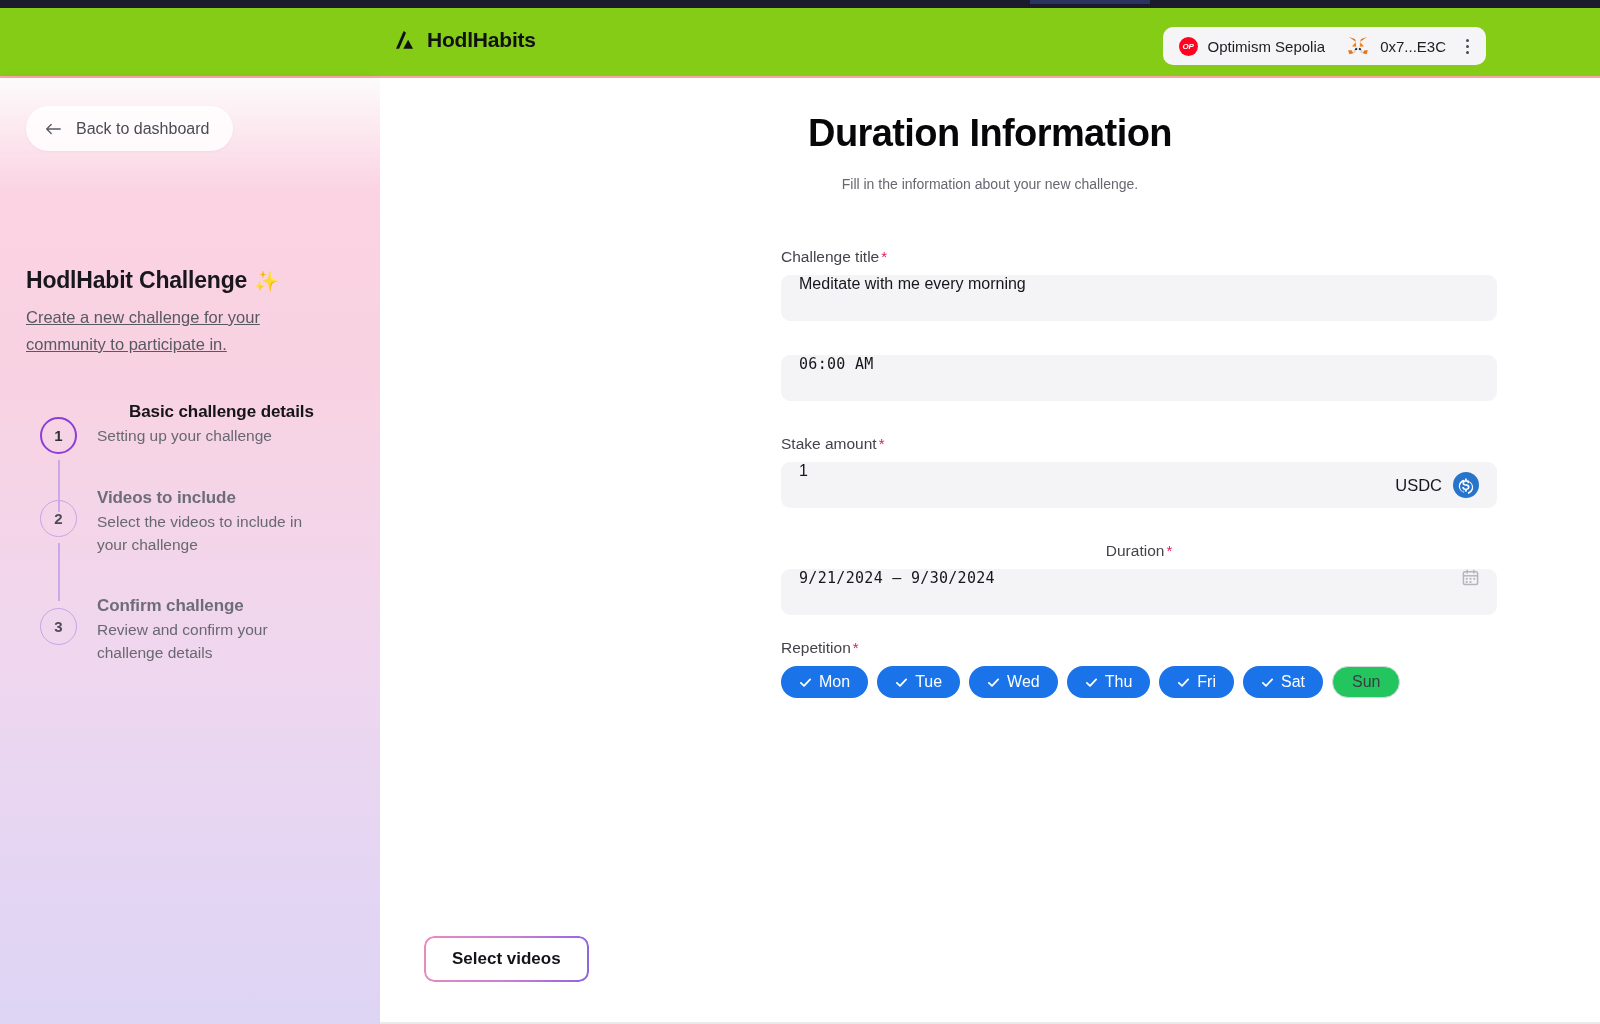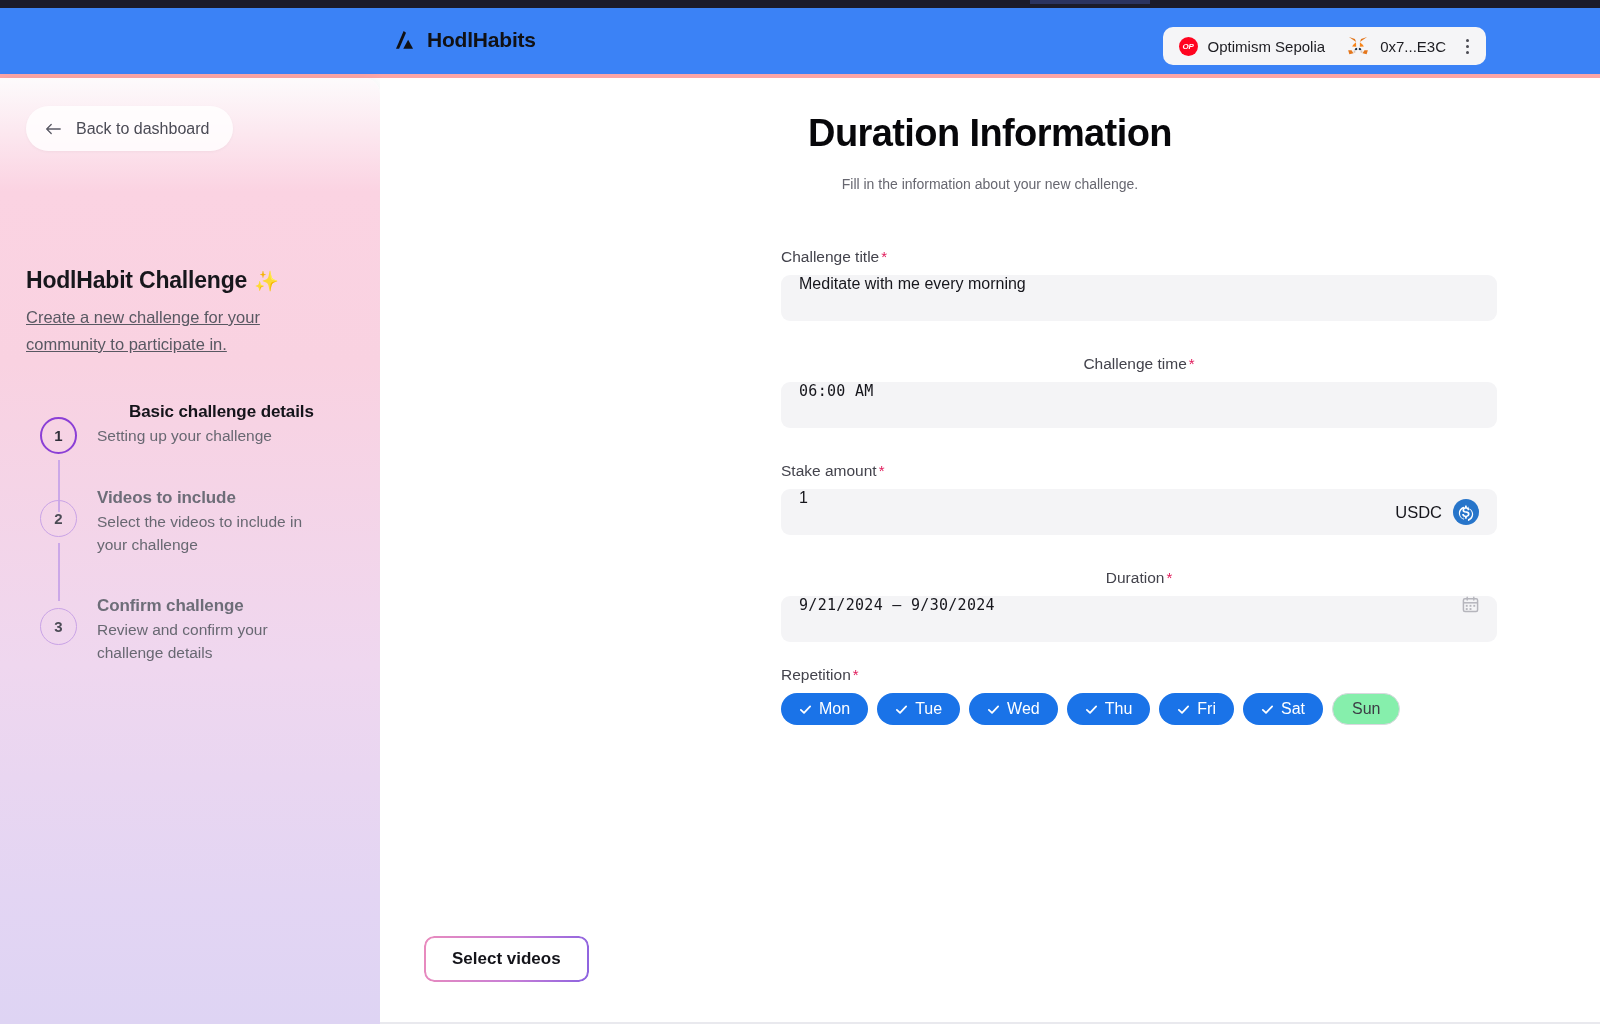--- a/index.html
+++ b/index.html
@@ -18,22 +18,22 @@
   }
   #browser-chrome .tab-hint {
     position: absolute; top: 0; left: 1030px;
     width: 120px; height: 4px; background: #2b3360;
   }
 
   
   #app-header {
     position: absolute; top: 8px; left: 0;
     width: 1600px; height: 70px;
-    background: #3b82f6;
-    border-bottom: 4px solid #fca5a5;
+    background: #84cc16;
+    border-bottom: 2px solid #fca5a5;
   }
   #brand {
     position: absolute; left: 394px; top: 20px;
     display: flex; align-items: center; gap: 11px;
   }
   #brand .logo-mark { width: 22px; height: 22px; display: block; }
   #brand .brand-name {
     font-size: 21px; font-weight: 700; color: #111114; letter-spacing: -0.2px;
   }
 
@@ -177,21 +177,21 @@
 
   #repetition-label { margin-top: 24px; }
   #repetition-days { display: flex; gap: 9px; margin-top: 8px; }
   .day-pill {
     height: 32px; border-radius: 16px;
     display: flex; align-items: center; gap: 7px;
     padding: 0 17px; font-size: 16px; cursor: pointer;
     border: 1px solid transparent;
   }
   .day-pill.selected { background: #1a73e8; color: #ffffff; }
-  .day-pill.unselected { background: #86efac; color: #3c3c45; border: 1px solid #d8d8de; padding: 10px 19px; }
+  .day-pill.unselected { background: #22c55e; color: #3c3c45; border: 1px solid #d8d8de; padding: 10px 19px; }
   .check-icon { width: 13px; height: 13px; display: block; }
 
   
   #footer {
     position: absolute; left: 380px; top: 924px;
     width: 1220px; height: 100px; background: #ffffff;
   }
   #select-videos-button {
     position: absolute; left: 44px; top: 12px;
     height: 46px; padding: 0 28px;
@@ -322,23 +322,20 @@
         <span>Challenge title</span><span class="req">*</span>
       </span>
       <div class="input-box">
         <span class="input-value">Meditate with me every morning</span>
       </div>
     </div>
 
     <div class="field-gap"></div>
 
     <div class="field">
-      <span class="field-label centered">
-        <span>Challenge time</span><span class="req">*</span>
-      </span>
       <div class="input-box">
         <span class="input-value mono">06:00 AM</span>
       </div>
     </div>
 
     <div class="field-gap"></div>
 
     <div class="field">
       <span class="field-label">
         <span>Stake amount</span><span class="req">*</span>

